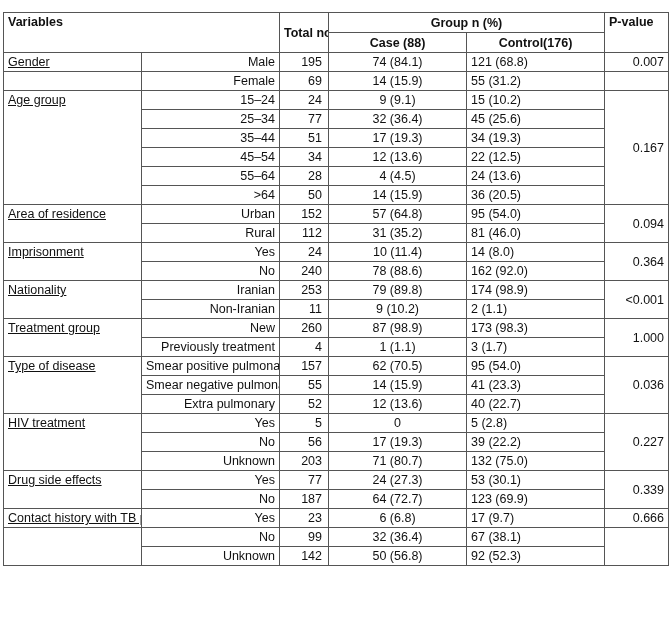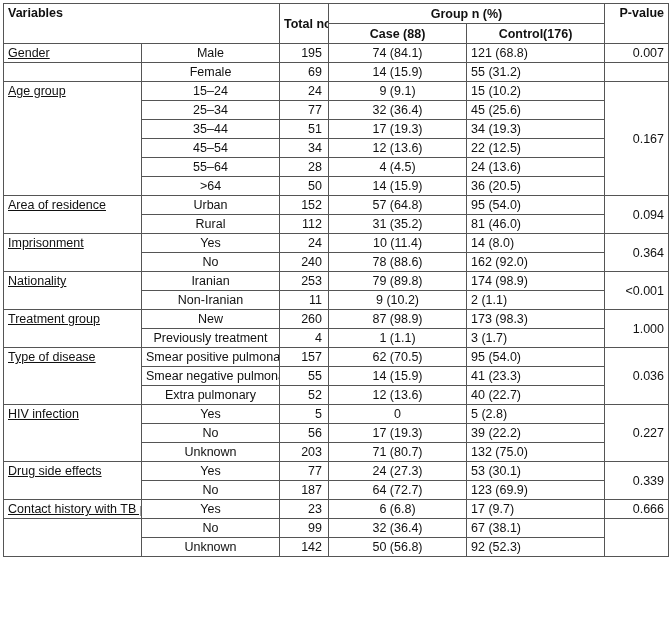--- a/index.html
+++ b/index.html
@@ -1,45 +1,45 @@
 <!DOCTYPE html>
 <html><head>
 <meta charset="utf-8">
 <style>
   html, body { margin: 0; padding: 0; background: #ffffff; }
   body { width: 671px; height: 618px; overflow: hidden; }
   table {
-    position: absolute; left: 3px; top: 3px;
+    position: absolute; left: 3px; top: 12px;
     border-collapse: collapse;
     font-family: "Liberation Sans", sans-serif;
     font-size: 12.5px;
     color: #111;
     table-layout: fixed;
     width: 666px;
   }
   td, th {
     border: 1.3px solid #555;
     padding: 0 4px;
     height: 18px;
     line-height: 18px;
     white-space: nowrap;
     overflow: hidden;
   }
   th { font-weight: bold; }
   .c-var { width: 192px; text-align: left; vertical-align: top; }
-  .c-cat { width: 170px; text-align: center; }
+  .c-cat { width: 170px; text-align: right; }
   .c-tot { width: 38px; text-align: right; padding-right: 6px; }
   .c-case { width: 70px; text-align: center; }
   .c-ctrl { width: 89px; text-align: left; }
   .c-p { width: 55px; text-align: right; vertical-align: middle; }
   th.h-var { text-align: left; vertical-align: top; height: 38px; }
   th.h-tot { text-align: center; line-height: 16px; }
   th.h-group { text-align: center; height: 19px; }
   th.h-sub { text-align: center; height: 19px; margin-left: 16px; }
-  th.h-p { vertical-align: top; text-align: right; }
+  th.h-p { vertical-align: top; text-align: left; }
   td.var-cell { vertical-align: top; text-decoration: underline; }
   .nb-top { border-top: none; }
   .nb-bottom { border-bottom: none; }
 </style>
 </head>
 <body>
 
 <table>
   <thead>
     <tr>
@@ -189,21 +189,21 @@
         <td class="c-ctrl">41 (23.3)</td>
       </tr>
       <tr>
         <td class="c-var var-cell nb-top"></td>
         <td class="c-cat">Extra pulmonary</td>
         <td class="c-tot">52</td>
         <td class="c-case">12 (13.6)</td>
         <td class="c-ctrl">40 (22.7)</td>
       </tr>
       <tr>
-        <td class="c-var var-cell nb-bottom">HIV infection</td>
+        <td class="c-var var-cell nb-bottom">HIV treatment</td>
         <td class="c-cat">Yes</td>
         <td class="c-tot">5</td>
         <td class="c-case">0</td>
         <td class="c-ctrl">5 (2.8)</td>
         <td class="c-p" rowspan="3">0.227</td>
       </tr>
       <tr>
         <td class="c-var var-cell nb-top nb-bottom"></td>
         <td class="c-cat">No</td>
         <td class="c-tot">56</td>

